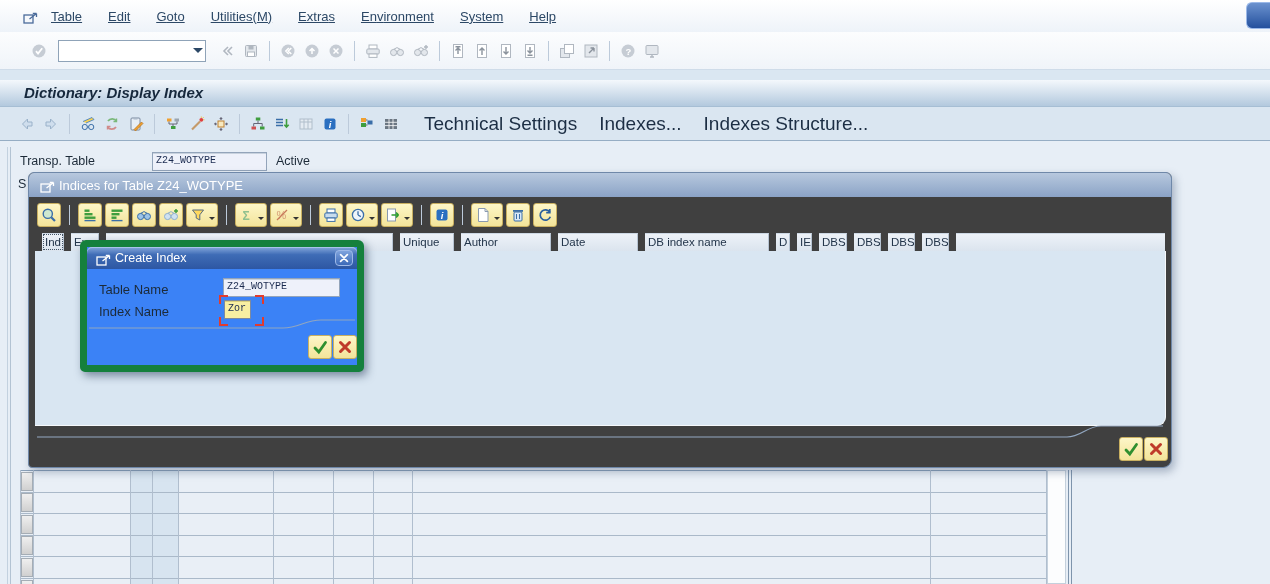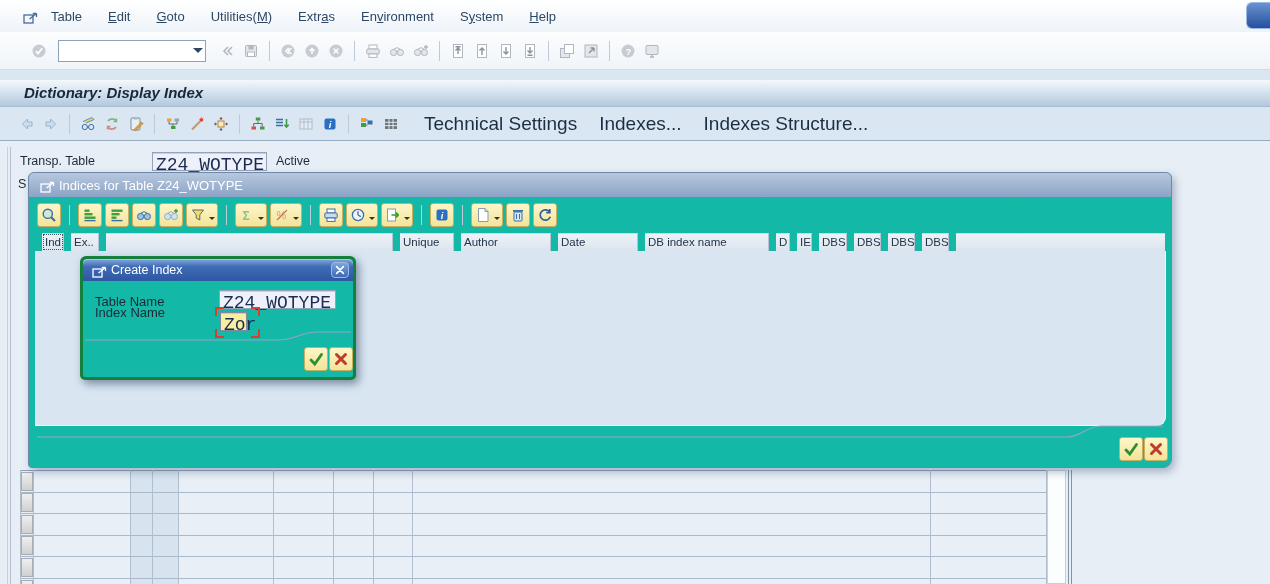--- a/index.html
+++ b/index.html
@@ -3,21 +3,21 @@
 <meta charset="utf-8">
 <style>
   html,body{margin:0;padding:0;}
   body{width:1270px;height:584px;position:relative;overflow:hidden;
        font-family:"Liberation Sans",sans-serif;background:#e7eef6;}
   .abs{position:absolute;}
   
   .menubar{left:0;top:0;width:1270px;height:32px;background:linear-gradient(#ffffff,#eef3f9);
            border-bottom:1px solid #d8e2ee;}
   .menu-items{left:38px;top:0;height:32px;display:flex;align-items:center;}
-  .mi{padding:0 13px;font-size:13px;color:#2c4866;white-space:nowrap;cursor:default;}
+  .mi{padding:0 13px;font-size:13px;color:#2c4866;white-space:nowrap;cursor:default;text-decoration:underline;}
   .mi u{text-decoration:underline;}
   .stdbar{left:0;top:32px;width:1270px;height:38px;background:linear-gradient(#fcfdfe,#f0f4f9);
           border-bottom:1px solid #cfdce9;display:flex;align-items:center;padding-left:28px;box-sizing:border-box;}
   .gapband{left:0;top:70px;width:1270px;height:10px;background:#dae7f2;}
   .titleband{left:0;top:80px;width:1270px;height:26px;background:linear-gradient(#f4f8fc,#b3c9de);
              border-bottom:1px solid #a6bed4;}
   .titleband .t{position:absolute;left:24px;top:4px;font-size:15px;font-weight:bold;font-style:italic;color:#16283c;}
   .appbar{left:0;top:107px;width:1270px;height:34px;background:#dae6f1;border-bottom:1px solid #96adc4;
           display:flex;align-items:center;padding-left:16px;box-sizing:border-box;}
   .appbar .txtbtn{font-size:19px;color:#1c2e44;margin-left:22px;white-space:nowrap;cursor:default;}
@@ -25,46 +25,46 @@
   .ticon{width:22px;height:22px;display:inline-flex;align-items:center;justify-content:center;flex:none;}
   .sep{width:1px;height:20px;background:#bccadA;margin:0 5px;flex:none;display:inline-block;}
   .combo{width:146px;height:20px;background:#fff;border:1px solid #8fa3b8;margin-left:8px;
          position:relative;flex:none;}
   .combo input{position:absolute;left:1px;top:1px;width:124px;height:16px;border:0;outline:0;font-size:12px;}
   .combo .arr{position:absolute;right:2px;top:7px;width:0;height:0;border:5px solid transparent;
               border-top-color:#2c4866;}
   
   .lbl{font-size:12.5px;color:#1c2a38;}
   .field{box-sizing:border-box;border:1px solid #93a4ba;background:#eef1fa;
-         font-family:"Liberation Mono",monospace;font-size:18px;color:#1b2b50;
+         font-family:"Liberation Mono",monospace;font-size:10px;color:#1b2b50;
          padding:2px 3px 0 3px;box-shadow:inset 0 1px 0 #c8d2de;}
   .vline{width:1px;background:#c3d1df;}
   
-  .dlg1{left:28px;top:172px;width:1142px;height:294px;background:#14b8a6;border:1px solid #6f88a9;
+  .dlg1{left:28px;top:172px;width:1142px;height:294px;background:#404040;border:1px solid #6f88a9;
         border-radius:6px 6px 9px 4px;box-shadow:3px 4px 8px rgba(70,90,120,.4);z-index:5;}
   .dlg1-title{left:0;top:0;width:100%;height:24px;background:linear-gradient(#b7c8de,#8ba3c6);
               border-radius:5px 5px 0 0;display:flex;align-items:center;color:#fff;font-size:13px;}
   .dlg-ticon{width:16px;height:16px;margin:0 6px 0 8px;display:inline-flex;}
   .alvbar{left:8px;top:30px;display:flex;align-items:center;gap:3px;}
   .ybtn{width:24px;height:24px;box-sizing:border-box;border:1px solid #c9b061;border-radius:3px;
         background:linear-gradient(#fdf6c8,#f3e49a);display:inline-flex;align-items:center;
         justify-content:center;position:relative;flex:none;}
   .ybtn.dd{width:32px;justify-content:flex-start;padding-left:3px;}
   .ddm{position:absolute;right:2px;bottom:3px;width:0;height:0;border:3.5px solid transparent;
        border-top-color:#333;}
   .hdrrow{left:6px;top:60px;width:1130px;height:18px;display:flex;}
   .hc{box-sizing:border-box;height:18px;border-right:1px solid #b7c4d3;border-top:1px solid #cdd8e4;
       background:linear-gradient(#edf2f8,#dbe4ee);font-size:11.5px;color:#23354a;
       padding:2px 0 0 3px;overflow:hidden;white-space:nowrap;flex:none;margin-left:7px;}
   .hfocus{outline:1px dotted #445566;outline-offset:-2px;}
   .listarea{left:6px;top:78px;width:1130px;height:174px;background:#d9e6f2;
             border-right:1px solid #f6f9fc;border-bottom:1px solid #f6f9fc;border-radius:0 0 9px 0;}
   .dlgfoot-ic{position:absolute;display:flex;gap:1px;}
-  .dlg2{left:80px;top:240px;width:270px;height:118px;background:#14b8a6;border:3px solid #15803d;
-        border-radius:6px 6px 5px 5px;box-shadow:3px 4px 9px rgba(30,50,80,.5);z-index:10;margin-top:16px;}
+  .dlg2{left:80px;top:240px;width:270px;height:118px;background:#3b82f6;border:7px solid #15803d;
+        border-radius:6px 6px 5px 5px;box-shadow:3px 4px 9px rgba(30,50,80,.5);z-index:10;}
   .dlg2-title{left:0;top:0;width:100%;height:22px;border-radius:5px 5px 0 0;
               background:linear-gradient(#85a8dc,#3f6cb6 35%,#2d57a3);display:flex;align-items:center;
               color:#fff;font-size:12.5px;box-shadow:inset 0 1px 0 #a9c4ea;}
   .closebtn{position:absolute;right:4px;top:3px;width:18px;height:16px;border-radius:4px;
             background:linear-gradient(#7fa3dd,#3c6ab8);border:1px solid #9db9e8;box-sizing:border-box;
             display:flex;align-items:center;justify-content:center;}
   .yfield{background:#f8efa2;border:1px solid #7d8aa0;box-shadow:inset 0 1px 0 #d9cf7e;}
   .fb{position:absolute;width:7px;height:7px;z-index:12;}
   .fb.tl{border-top:2px solid #e23b2e;border-left:2px solid #e23b2e;}
   .fb.tr{border-top:2px solid #e23b2e;border-right:2px solid #e23b2e;}
@@ -544,21 +544,21 @@
   </div>
   <span class="closebtn">
       <span class="ticon">
         <svg viewBox="0 0 16 16" width="12" height="12">
           <path d="M3.5 3.5 L12.5 12.5 M12.5 3.5 L3.5 12.5" stroke="#fff" stroke-width="2.2" stroke-linecap="round"></path>
         </svg>
       </span>
     </span>
   <span class="abs lbl" style="left:12px;top:35px;font-size:13px;">Table Name</span>
   <span class="abs field" style="left:136px;top:31px;width:117px;height:19px;">Z24_WOTYPE</span>
-  <span class="abs lbl" style="left:12px;top:46px;font-size:13px;">Index Name</span>
+  <span class="abs lbl" style="left:12px;top:57px;font-size:13px;">Index Name</span>
   <span class="abs field yfield" style="left:137px;top:53px;width:27px;height:19px;">Zor</span>
   <span class="fb tl" style="left:132px;top:48px;"></span>
   <span class="fb tr" style="left:168px;top:48px;"></span>
   <span class="fb bl" style="left:132px;top:70px;"></span>
   <span class="fb br" style="left:168px;top:70px;"></span>
   <svg class="groove" style="top:0;" width="270" height="118">
     <path d="M2 81 H196 C212 81 218 73 234 73 H268" fill="none" stroke="#90a5c0" stroke-width="1.2"></path>
   </svg>
   <div class="dlgfoot-ic" style="left:221px;top:88px;">
       <span class="ybtn">

